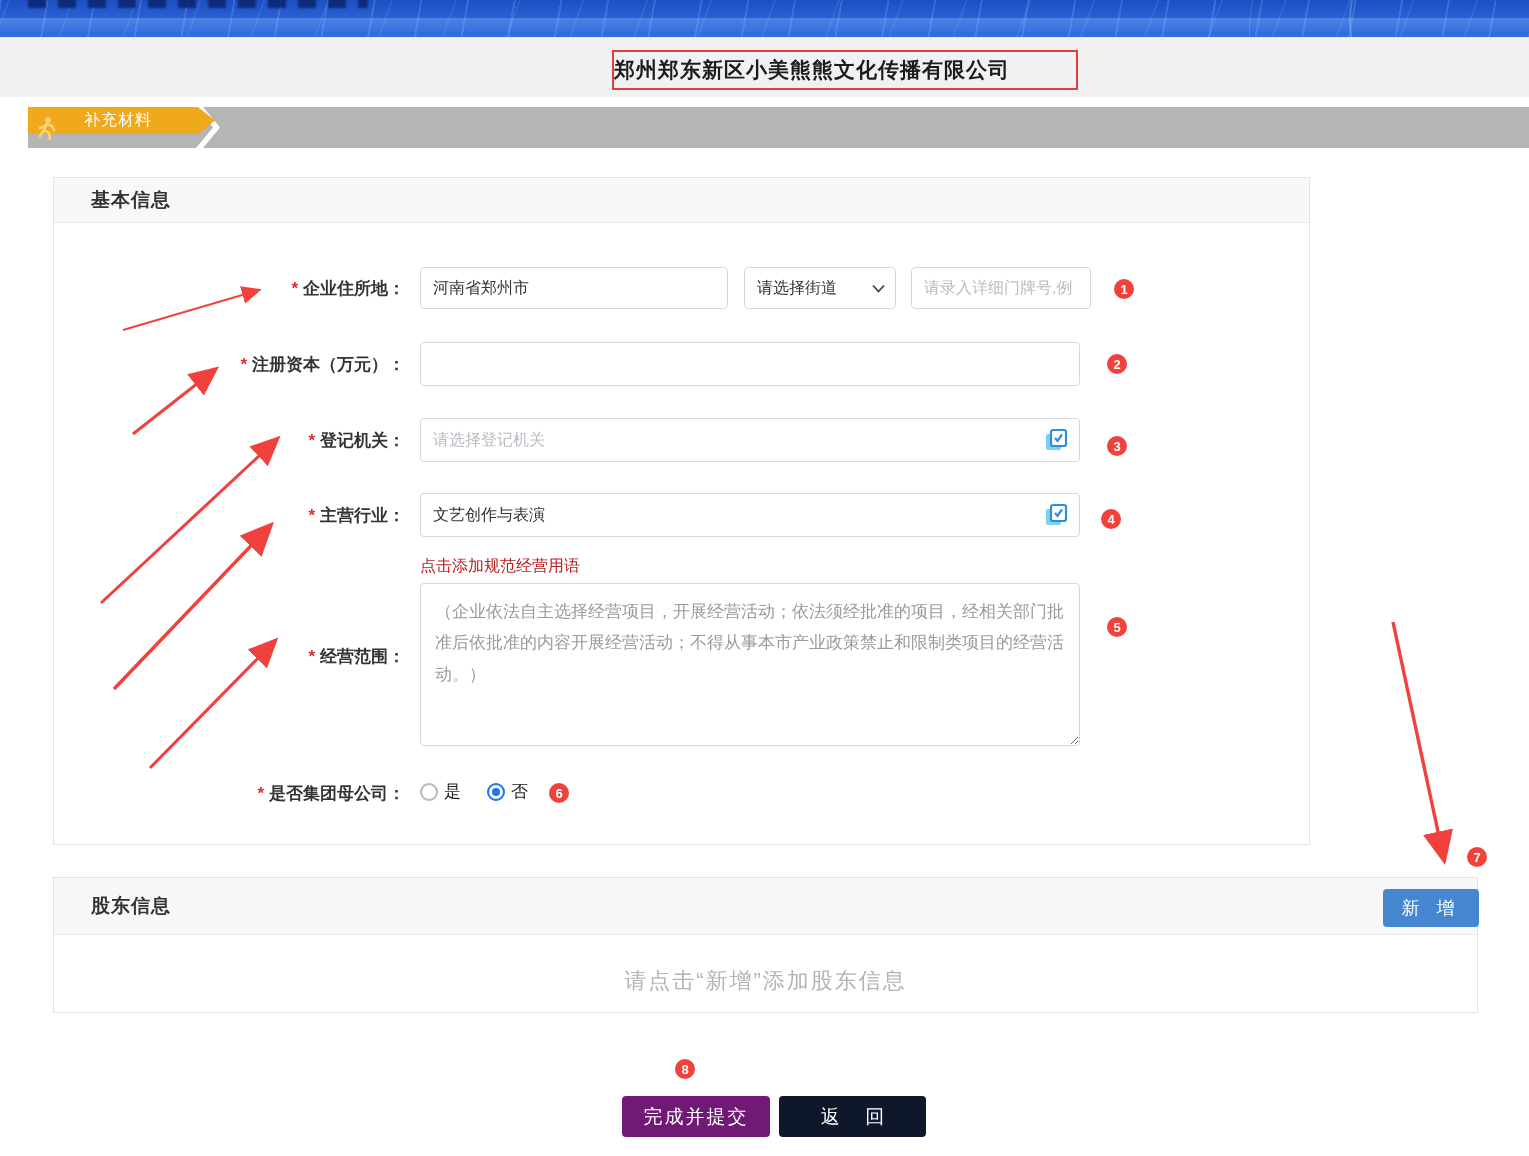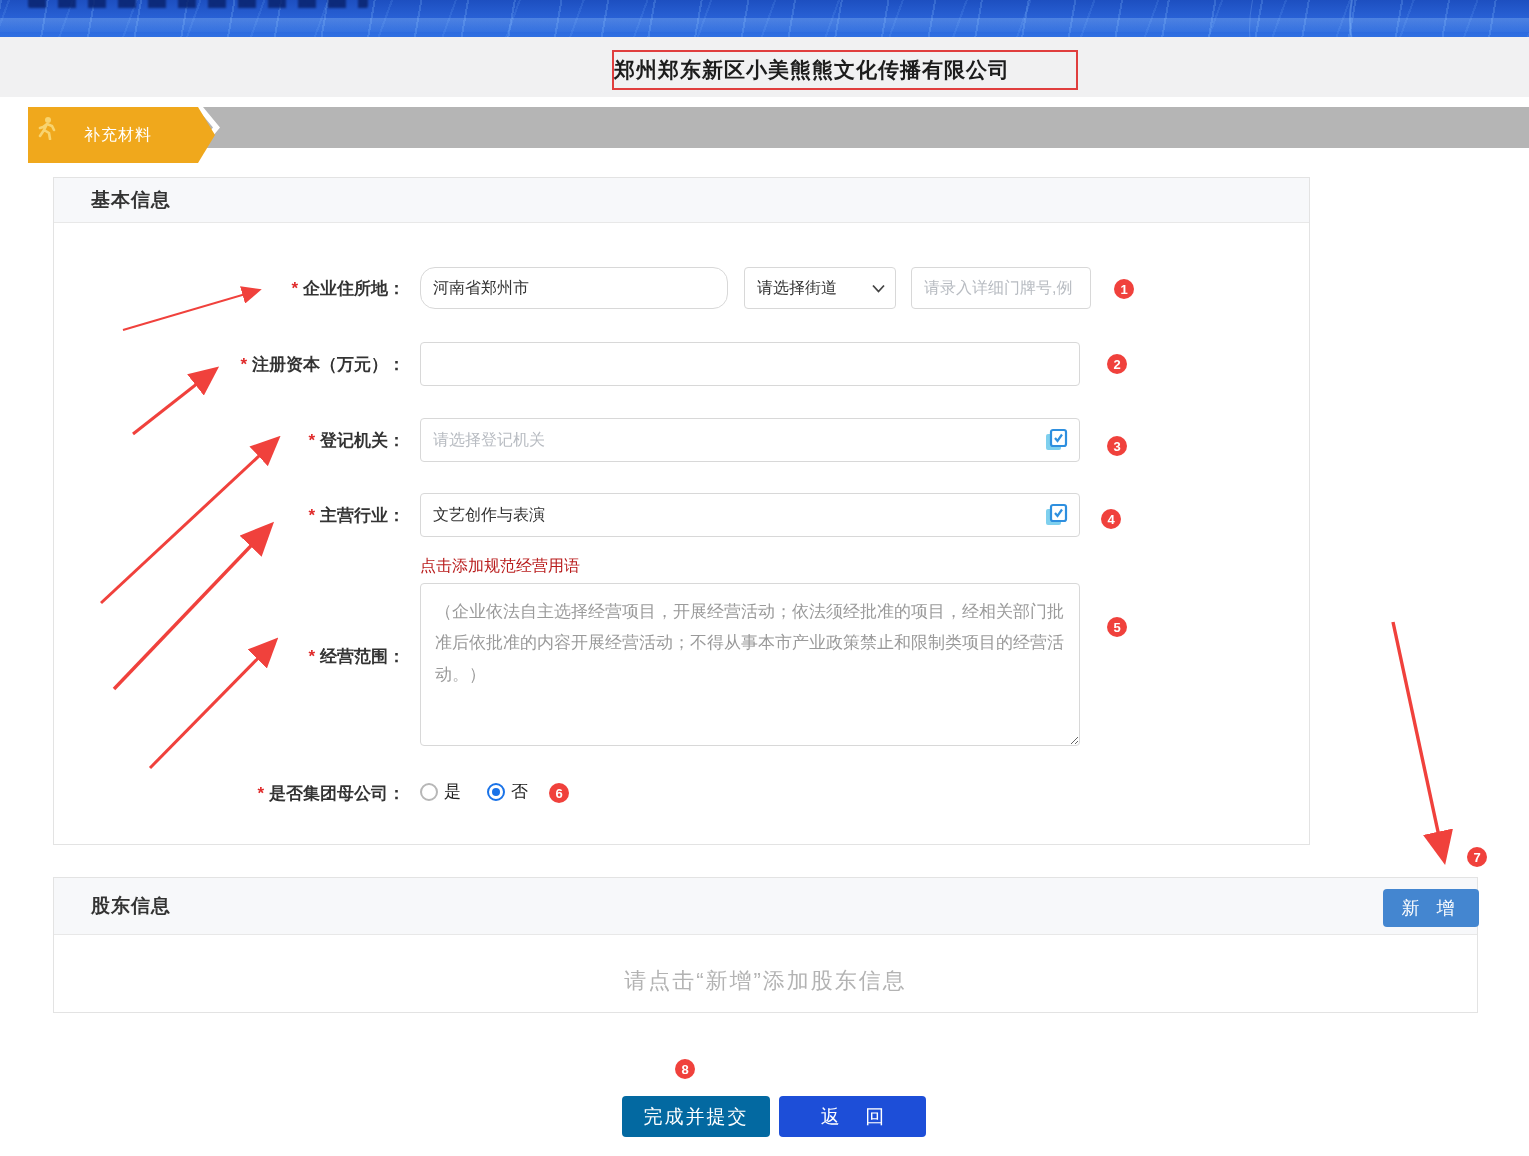--- a/index.html
+++ b/index.html
@@ -25,21 +25,21 @@
     filter:blur(1px); border-radius:2px; }
 
   
   .header-strip { position:absolute; left:0; top:37px; width:1529px; height:60px; background:#f1f1f2; }
   .company-box { position:absolute; left:612px; top:50px; width:466px; height:40px;
     border:2px solid #e03e3e; background:#f1f1f2; display:flex; align-items:center; }
   .company-box span { font-size:21px; font-weight:bold; color:#1c1c1c; letter-spacing:1px; }
 
   
   .tabbar { position:absolute; left:28px; top:107px; width:1501px; height:41px; background:#b5b5b5; }
-  .step-tab { position:absolute; left:28px; top:107px; width:187px; height:56px; background:#f0a81c;
+  .step-tab { position:absolute; left:28px; top:107px; width:187px; height:27px; background:#f0a81c;
     clip-path:polygon(0 0, calc(100% - 17px) 0, 100% 50%, calc(100% - 17px) 100%, 0 100%);
     display:flex; align-items:center; color:#fff; font-size:16px; }
   .step-tab .txt { margin-left:56px; letter-spacing:1px; }
   .tab-sep { position:absolute; left:196px; top:107px; width:24px; height:41px; background:#fff;
     clip-path:polygon(0 0, 7px 0, 24px 50%, 7px 100%, 0 100%, 17px 50%); }
   .walk-icon { position:absolute; left:36px; top:116px; width:22px; height:24px; }
 
   
   .panel { position:absolute; background:#fff; border:1px solid #e3e3e3; }
   .panel1 { left:53px; top:177px; width:1257px; height:668px; }
@@ -77,22 +77,22 @@
   
   .add-btn { position:absolute; left:1329px; top:11px; width:96px; height:38px; background:#4486d0;
     color:#fff; font-size:18px; border:none; border-radius:4px; cursor:pointer; letter-spacing:6px;
     font-family:inherit; }
   .empty-hint { position:absolute; left:0; top:88px; width:100%; text-align:center; font-size:22px;
     color:#b3b3b3; letter-spacing:2px; }
 
   
   .btn { position:absolute; height:41px; border:none; border-radius:4px; color:#fff; font-size:19px;
     cursor:pointer; font-family:inherit; letter-spacing:2px; }
-  .btn-submit { left:622px; top:1096px; width:148px; background:#0369a1; }
-  .btn-back { left:779px; top:1096px; width:147px; background:#1d4ed8; letter-spacing:10px; padding-left:10px; }
+  .btn-submit { left:622px; top:1096px; width:148px; background:#701a75; }
+  .btn-back { left:779px; top:1096px; width:147px; background:#0f172a; letter-spacing:10px; padding-left:10px; }
 
   
   .arrows-svg { position:absolute; left:0; top:0; z-index:40; pointer-events:none; }
   .badge { position:absolute; z-index:41; width:20px; height:20px; border-radius:50%; background:#f0413c;
     color:#fff; font-size:13px; font-weight:bold; display:flex; align-items:center; justify-content:center; }
 </style>
 </head>
 <body>
 
 <div class="page">
@@ -123,21 +123,21 @@
 
   <div class="panel panel1">
     <div class="panel-head p1-head">
       <span class="panel-title">基本信息</span>
     </div>
   </div>
 
   <div class="flabel" style="left:135px; top:277px;">
     <span class="star">*</span><span>企业住所地：</span>
   </div>
-  <input class="tin" style="left: 420px; top: 267px; width: 308px; height: 42px; border-radius: 15px;" value="河南省郑州市">
+  <input class="tin" style="left: 420px; top: 267px; width: 308px; height: 42px;" value="河南省郑州市">
   <div class="fake-select" style="left:744px; top:267px; width:152px; height:42px;">
     <span>请选择街道</span>
     <svg width="13" height="9" viewBox="0 0 13 9">
       <polyline points="1,1.5 6.5,7.5 12,1.5" fill="none" stroke="#444" stroke-width="1.8"></polyline>
     </svg>
   </div>
   <input class="tin" style="left: 911px; top: 267px; width: 180px; height: 42px;" placeholder="请录入详细门牌号,例">
 
   <div class="flabel" style="left:135px; top:353px;">
     <span class="star">*</span><span>注册资本（万元）：</span>

